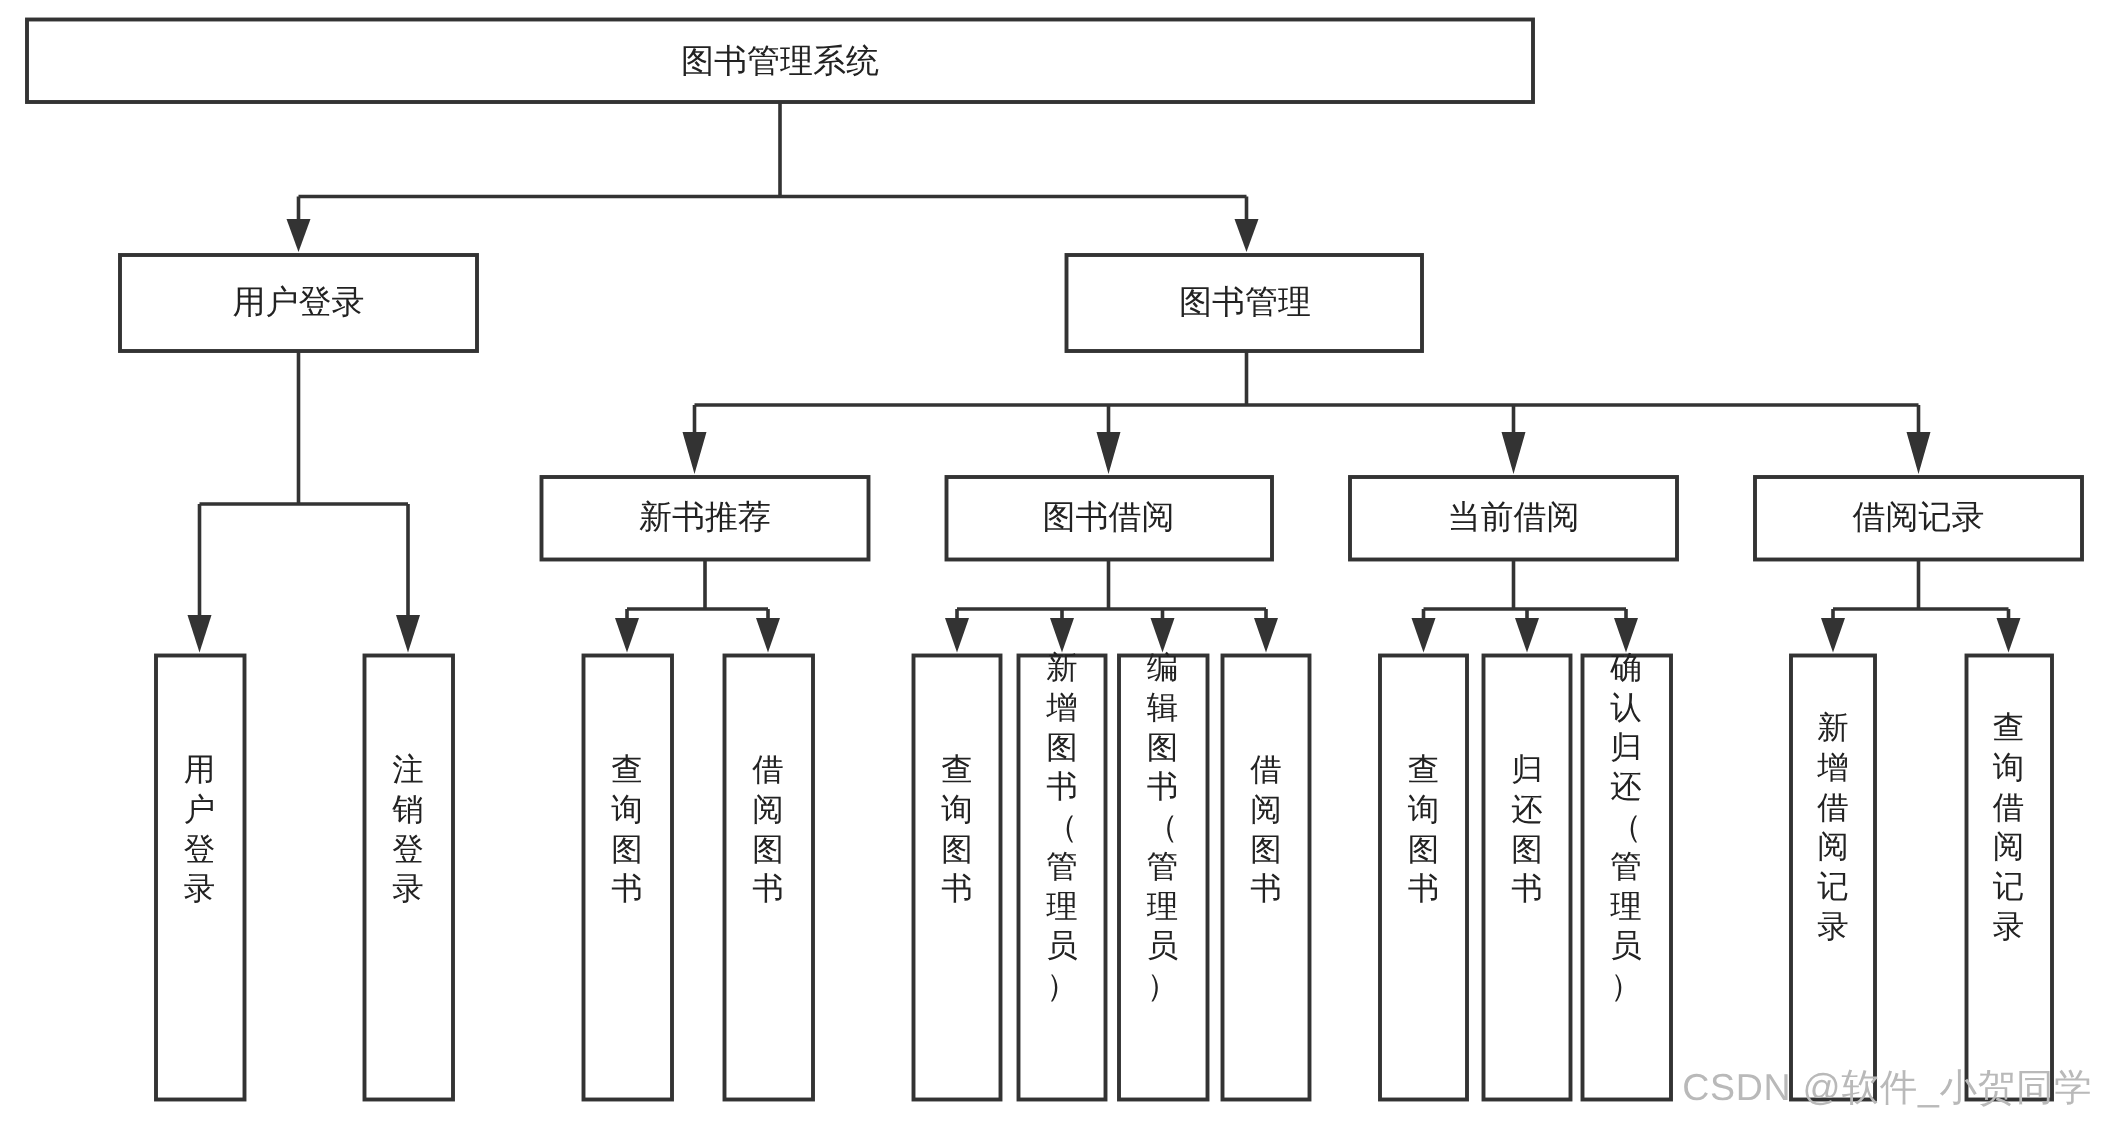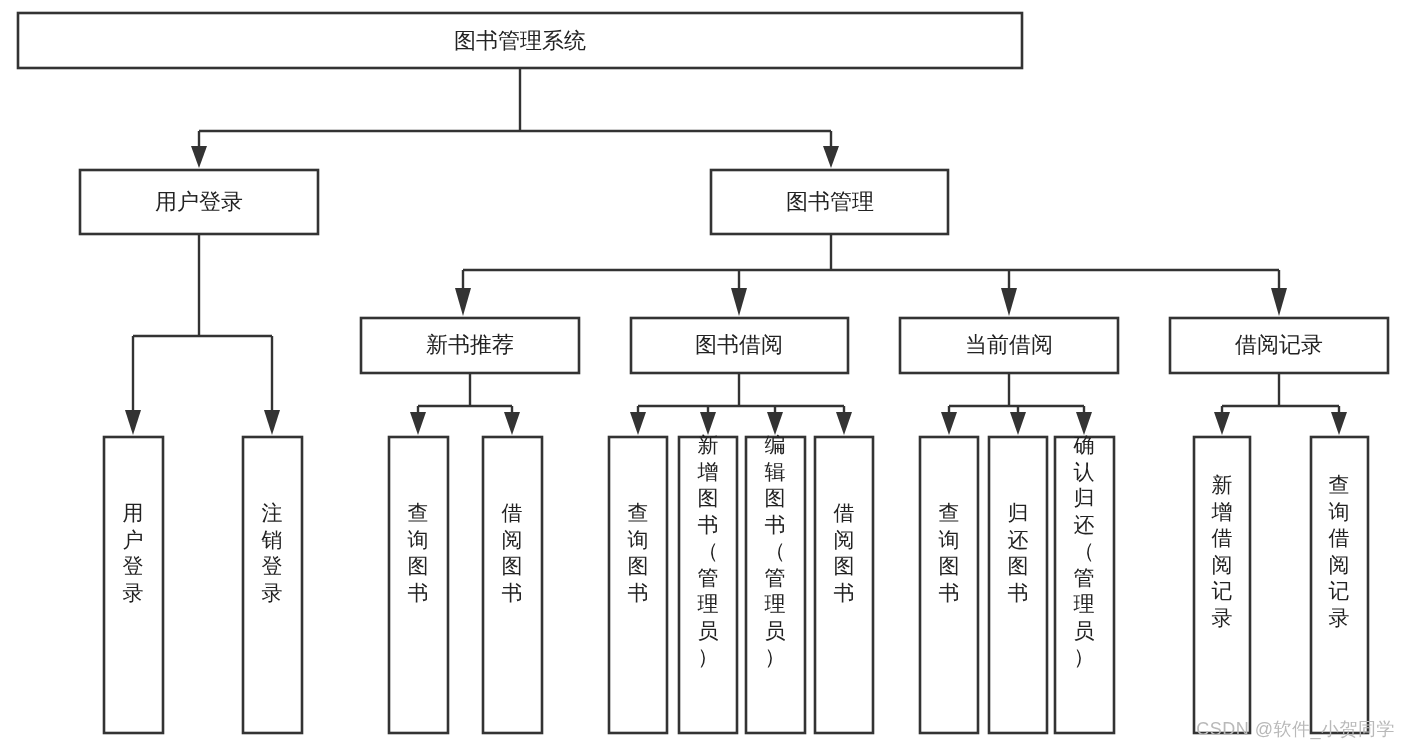--- a/index.html
+++ b/index.html
@@ -53,21 +53,21 @@
     fill: #222222;
     font-family: "Liberation Sans", "DejaVu Sans", sans-serif;
     font-size: 21px;
     text-anchor: middle;
   }
   .watermark {
     position: absolute;
     right: 10px;
     bottom: 6px;
     font-family: "Liberation Sans", "DejaVu Sans", sans-serif;
-    font-size: 18px;
+    font-size: 25px;
     color: #b9b9b9;
     letter-spacing: 0.5px;
     white-space: nowrap;
     pointer-events: none;
   }
 </style>
 </head>
 <body>
 
 <div id="diagram-root">

